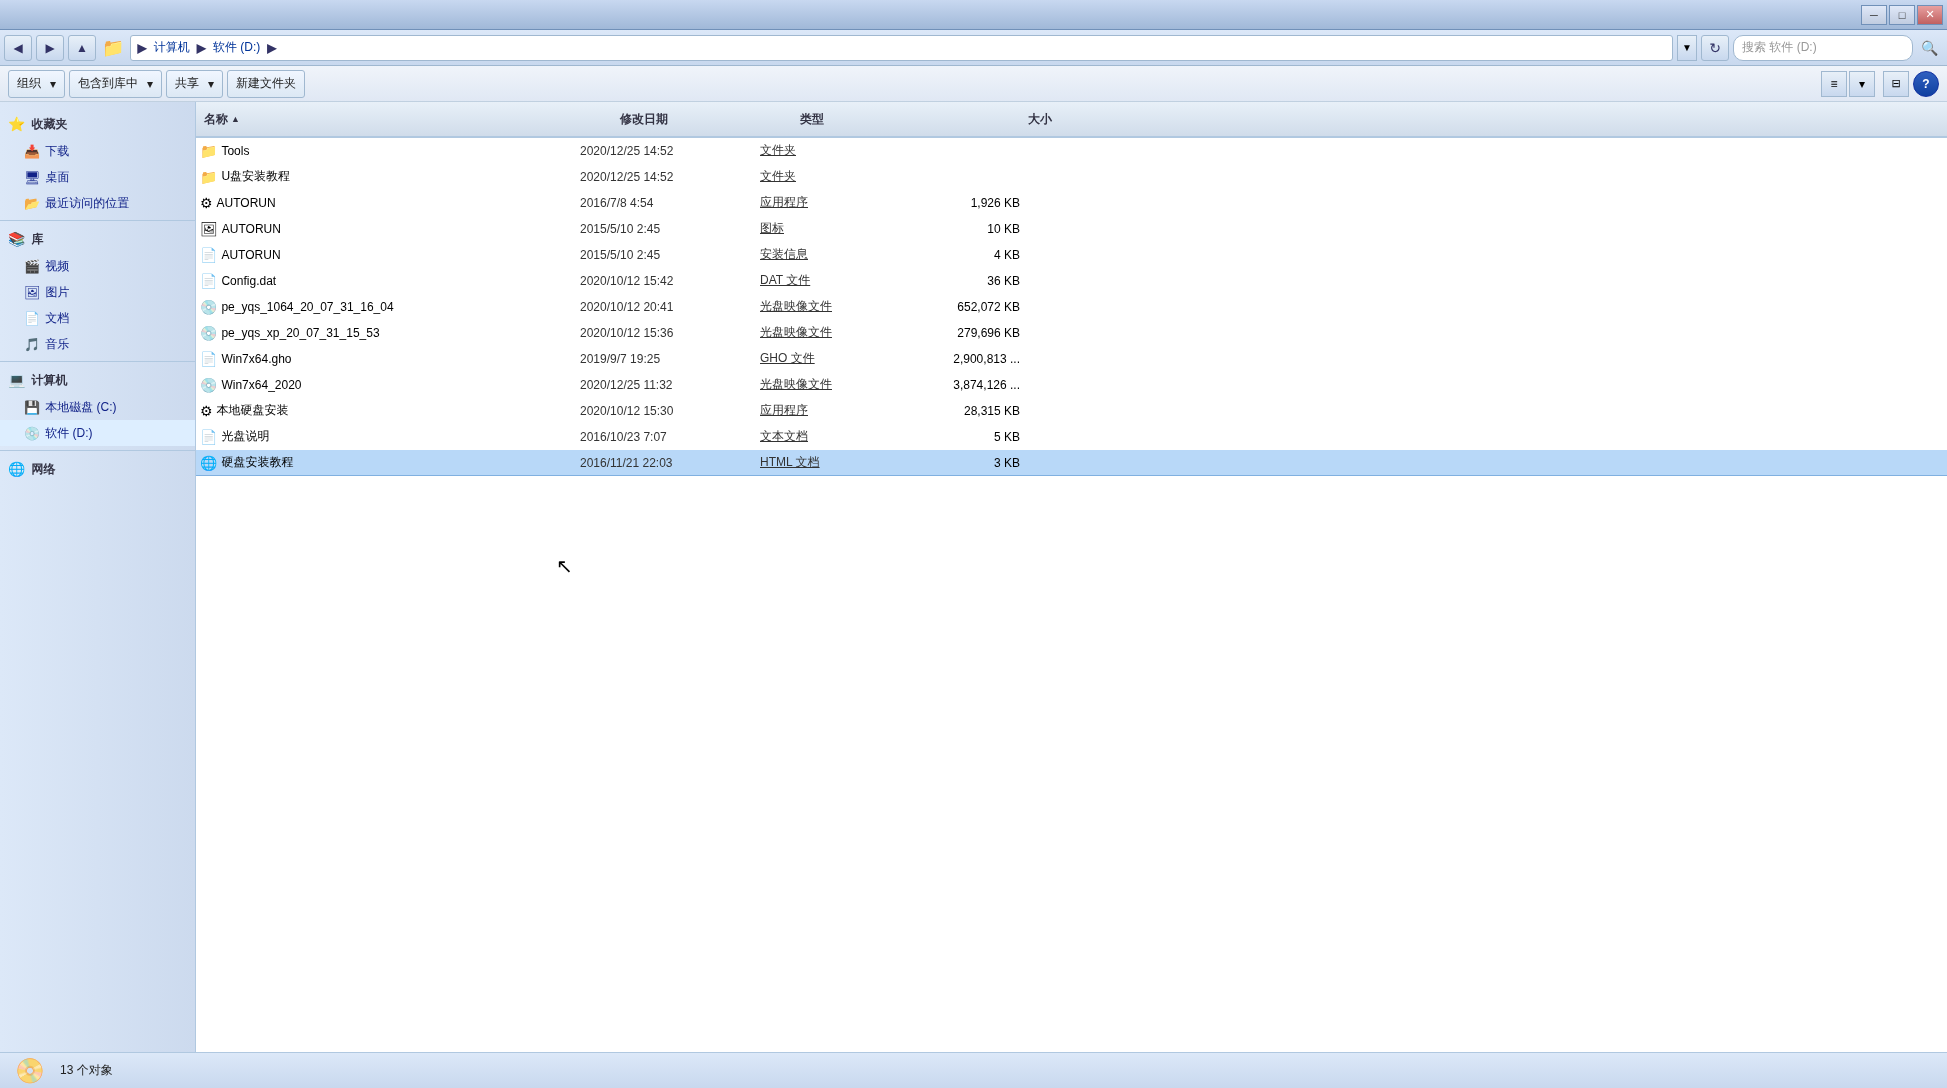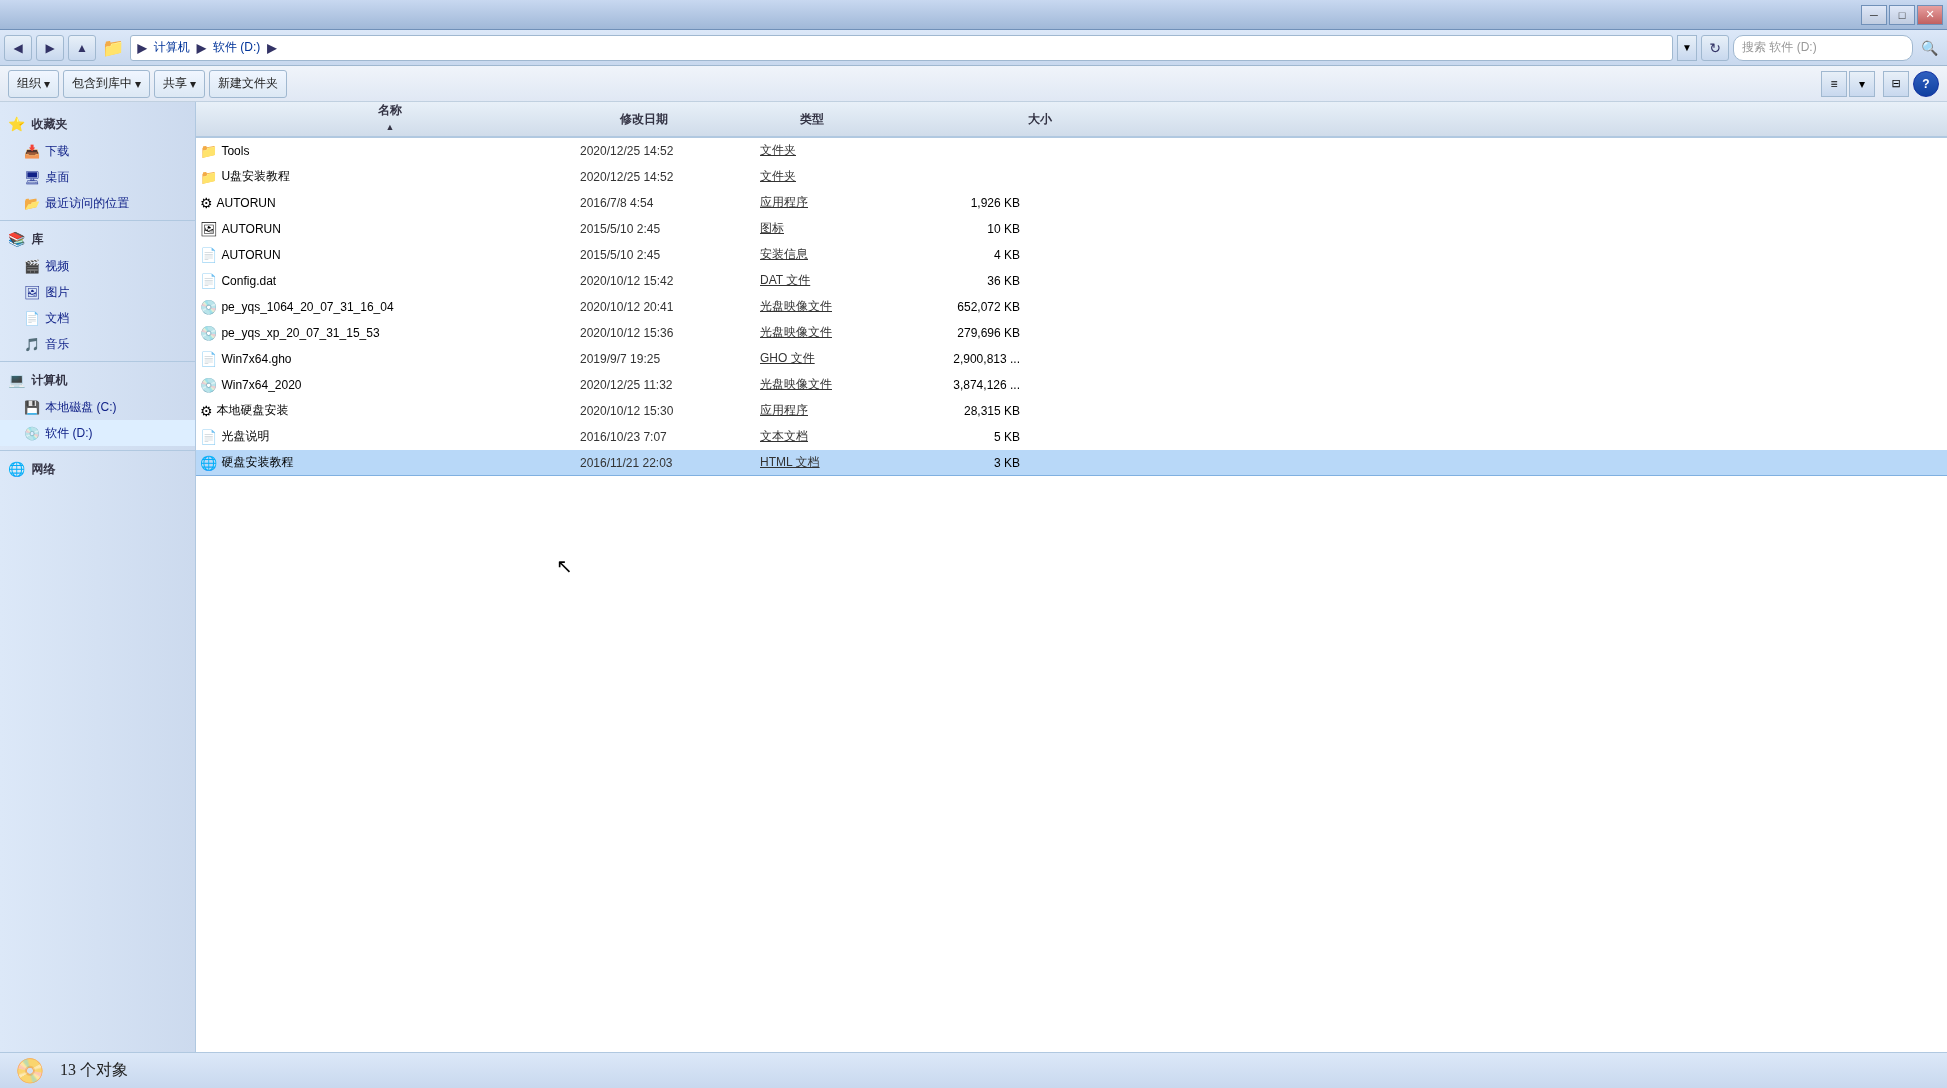--- a/index.html
+++ b/index.html
@@ -152,21 +152,21 @@
     }
     .cmd-btn {
       height: 28px;
       padding: 0 8px;
       background: linear-gradient(to bottom, #f0f6ff, #dce8f4);
       border: 1px solid #a0b8d0;
       border-radius: 3px;
       cursor: pointer;
       display: flex;
       align-items: center;
-      gap: 3px;
+      gap: 9px;
       font-size: 12px;
       color: #222;
       white-space: nowrap;
     }
     .cmd-spacer { flex: 1; }
     .view-btns {
       display: flex;
       gap: 2px;
       margin-right: 4px;
     }
@@ -271,21 +271,21 @@
       align-items: center;
       gap: 3px;
       font-size: 12px;
       font-weight: bold;
       color: #334;
       cursor: pointer;
       padding: 0 4px;
       height: 100%;
       user-select: none;
     }
-    .col-name { width: 380px; flex-direction: column; }
+    .col-name { width: 380px; }
     .col-date { width: 180px; margin-left: 36px; }
     .col-type { width: 140px; align-items: center; }
     .col-size { width: 120px; text-align: left; justify-content: flex-end; }
 
     
     .file-list {
       flex: 1;
       overflow-y: auto;
     }
     .file-row {
@@ -328,23 +328,22 @@
       gap: 12px;
     }
     .status-icon {
       width: 36px;
       height: 32px;
       display: flex;
       align-items: center;
       justify-content: center;
     }
     .status-text {
-      font-size: 16px;
+      font-size: 12px;
       color: #222;
-      font-family: Liberation Serif, serif;
     }
 
     
     ::-webkit-scrollbar { width: 14px; height: 14px; }
     ::-webkit-scrollbar-track { background: #e0e8f0; }
     ::-webkit-scrollbar-thumb { background: #a0b8d0; border: 1px solid #8090a8; border-radius: 2px; }
   </style>
 </head>
 <body>
 

